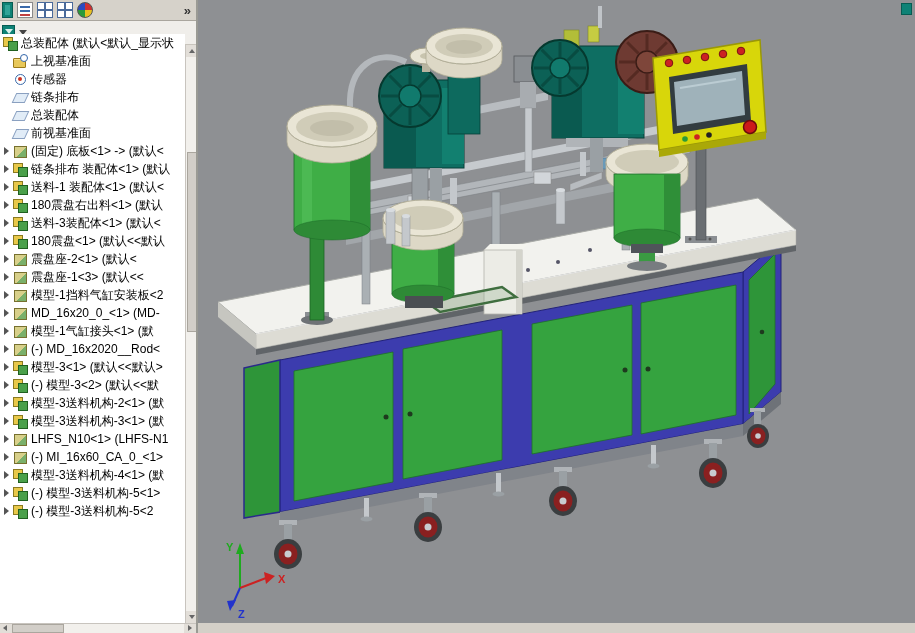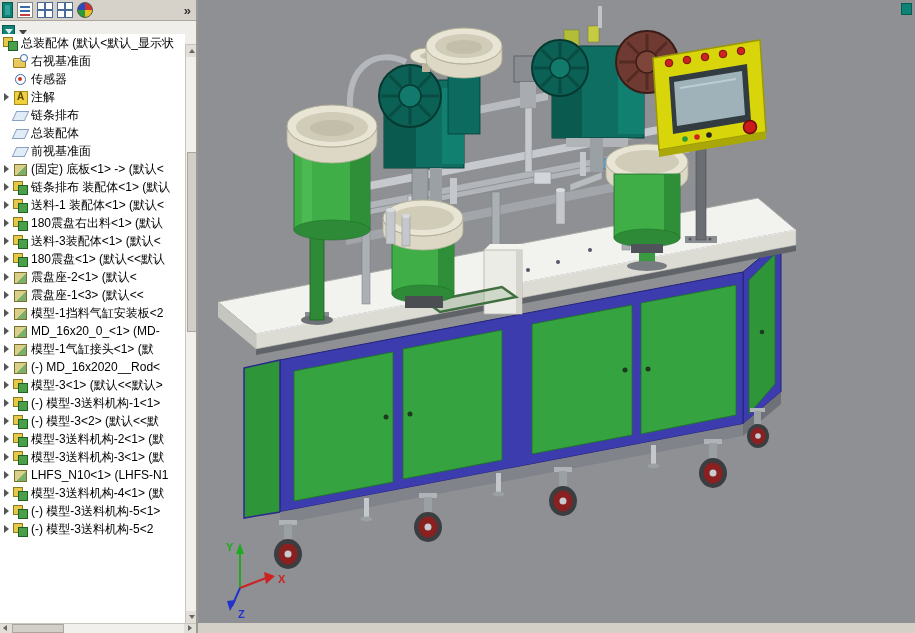--- a/index.html
+++ b/index.html
@@ -118,32 +118,27 @@
 
     <div id="tree-rows">
         <div class="tree-row" data-icon="assembly" data-arrow="false" data-root="true">
 
     <span class="tree-icon"></span>
     <span class="tree-label">总装配体 (默认&lt;默认_显示状</span>
   </div>
         <div class="tree-row" data-icon="history" data-arrow="false">
     <span class="tree-arrow"></span>
     <span class="tree-icon"></span>
-    <span class="tree-label">右视基准面</span>
+    <span class="tree-label">上视基准面</span>
   </div>
         <div class="tree-row" data-icon="sensors" data-arrow="false">
     <span class="tree-arrow"></span>
     <span class="tree-icon"></span>
     <span class="tree-label">传感器</span>
   </div>
-        <div class="tree-row" data-icon="annotations" data-arrow="true">
-    <span class="tree-arrow"></span>
-    <span class="tree-icon"></span>
-    <span class="tree-label">注解</span>
-  </div>
         <div class="tree-row" data-icon="plane" data-arrow="false">
     <span class="tree-arrow"></span>
     <span class="tree-icon"></span>
     <span class="tree-label">链条排布</span>
   </div>
         <div class="tree-row" data-icon="plane" data-arrow="false">
     <span class="tree-arrow"></span>
     <span class="tree-icon"></span>
     <span class="tree-label">总装配体</span>
   </div>
@@ -213,41 +208,41 @@
     <span class="tree-label">(-) MD_16x2020__Rod&lt;</span>
   </div>
         <div class="tree-row" data-icon="assembly" data-arrow="true">
     <span class="tree-arrow"></span>
     <span class="tree-icon"></span>
     <span class="tree-label">模型-3&lt;1&gt; (默认&lt;&lt;默认&gt;</span>
   </div>
         <div class="tree-row" data-icon="assembly" data-arrow="true">
     <span class="tree-arrow"></span>
     <span class="tree-icon"></span>
-    <span class="tree-label">(-) 模型-3送料机构-1&lt;1&gt;</span>
-  </div>
-        <div class="tree-row" data-icon="assembly" data-arrow="true">
-    <span class="tree-arrow"></span>
-    <span class="tree-icon"></span>
     <span class="tree-label">(-) 模型-3&lt;2&gt; (默认&lt;&lt;默</span>
   </div>
         <div class="tree-row" data-icon="assembly" data-arrow="true">
     <span class="tree-arrow"></span>
     <span class="tree-icon"></span>
     <span class="tree-label">模型-3送料机构-2&lt;1&gt; (默</span>
   </div>
         <div class="tree-row" data-icon="assembly" data-arrow="true">
     <span class="tree-arrow"></span>
     <span class="tree-icon"></span>
     <span class="tree-label">模型-3送料机构-3&lt;1&gt; (默</span>
   </div>
         <div class="tree-row" data-icon="part" data-arrow="true">
     <span class="tree-arrow"></span>
     <span class="tree-icon"></span>
     <span class="tree-label">LHFS_N10&lt;1&gt; (LHFS-N1</span>
+  </div>
+        <div class="tree-row" data-icon="part" data-arrow="true">
+    <span class="tree-arrow"></span>
+    <span class="tree-icon"></span>
+    <span class="tree-label">(-) MI_16x60_CA_0_&lt;1&gt;</span>
   </div>
         <div class="tree-row" data-icon="assembly" data-arrow="true">
     <span class="tree-arrow"></span>
     <span class="tree-icon"></span>
     <span class="tree-label">模型-3送料机构-4&lt;1&gt; (默</span>
   </div>
         <div class="tree-row" data-icon="assembly" data-arrow="true">
     <span class="tree-arrow"></span>
     <span class="tree-icon"></span>
     <span class="tree-label">(-) 模型-3送料机构-5&lt;1&gt;</span>

